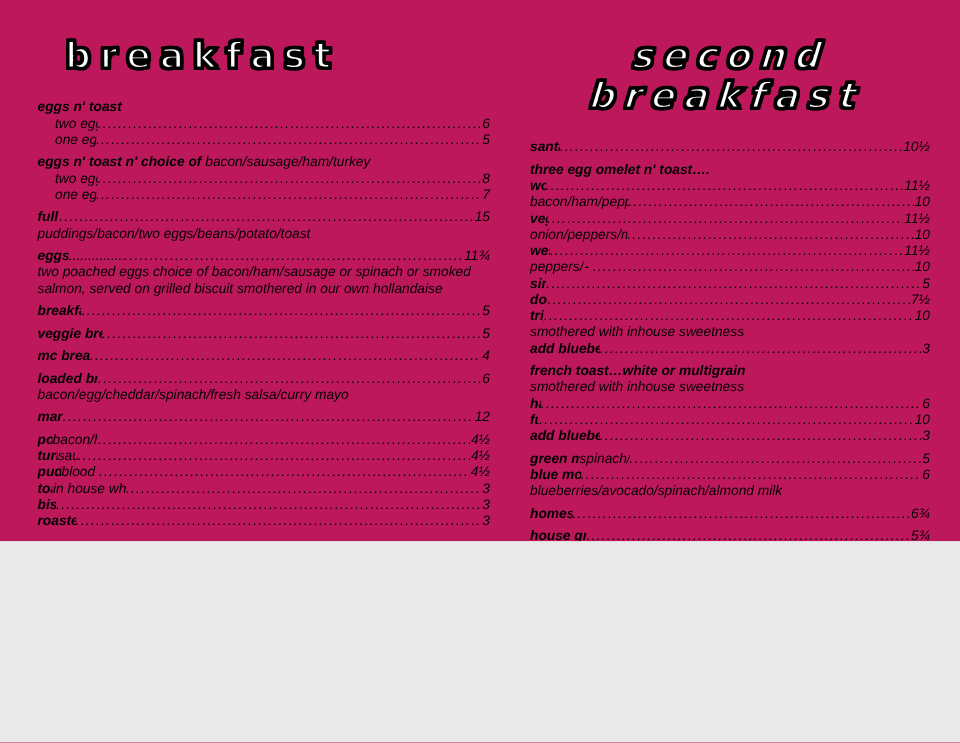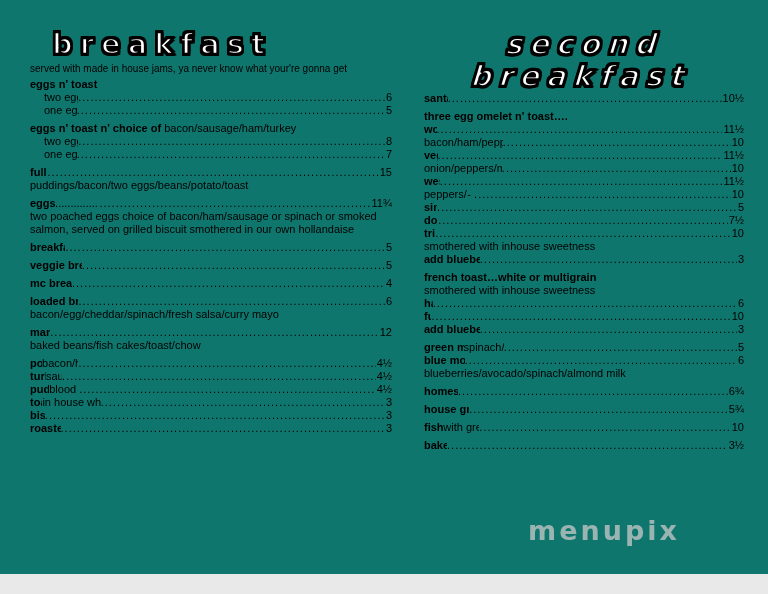--- a/index.html
+++ b/index.html
@@ -1,20 +1,20 @@
 <!DOCTYPE html>
 <html><head>
 <meta charset="utf-8">
 <style>
   * { margin:0; padding:0; box-sizing:border-box; }
   html,body { background:#e9e9e9; }
   .page {
     position:relative;
-    width:768px; height:574px;
-    background:#0f766e;
+    width:768px; height:433px;
+    background:#be185d;
     font-family:"Liberation Sans", sans-serif;
     color:#000;
     overflow:hidden;
     margin:0 auto;
   }
   .col { position:absolute; top:28px; }
   .col-left  { left:30px;  width:362px; }
   .col-right { left:424px; width:320px; }
 
   .menu-title {
@@ -35,21 +35,21 @@
   .title-left { padding-left:22px; }
   .title-right { text-align:center; font-style:italic; transform:skewX(-6deg); }
   .title-right .tline { display:block; }
 
   .subtitle {
     font-size:10px;
     line-height:13px;
     margin:2px 0 3px 0;
   }
 
-  .items { margin-top:0; }
+  .items { margin-top:20px;font-style:italic; }
   .line { font-size:11px; line-height:13px; }
   .line.dotted { display:flex; align-items:baseline; }
   .line.block  { display:block; }
   .line.gap    { margin-top:5px; }
   .line.indent { padding-left:14px; }
 
   .bname { font-weight:bold; white-space:pre-wrap; }
   .tname { white-space:pre-wrap; }
   .dotted .bname, .dotted .tname { white-space:nowrap; overflow:hidden; }
 
@@ -73,21 +73,20 @@
     pointer-events:none;
   }
 </style>
 </head>
 <body>
 
 <div class="page">
 
   <div class="col col-left">
     <div class="menu-title title-left">breakfast</div>
-    <div class="subtitle">served with made in house jams, ya never know what your're gonna get</div>
     <div class="items">
         <div class="line block"><span class="bname">eggs n' toast</span></div>
         <div class="line dotted indent">
           <span class="tname">two eggs any style</span>
           <span class="dots"></span>
           <span class="price">6</span>
         </div>
         <div class="line dotted indent">
           <span class="tname">one egg any style</span>
           <span class="dots"></span>
@@ -136,21 +135,20 @@
           <span class="bname">loaded breakfast sammy</span>
           <span class="dots"></span>
           <span class="price">6</span>
         </div>
         <div class="line block"><span class="tname">bacon/egg/cheddar/spinach/fresh salsa/curry mayo</span></div>
         <div class="line dotted gap">
           <span class="bname">maritimer</span>
           <span class="dots"></span>
           <span class="price">12</span>
         </div>
-        <div class="line block"><span class="tname">baked beans/fish cakes/toast/chow</span></div>
         <div class="line dotted gap">
           <span class="bname">pork...</span>
           <span class="tname">bacon/ham/sausage</span>
           <span class="dots"></span>
           <span class="price">4½</span>
         </div>
         <div class="line dotted">
           <span class="bname">turkey...</span>
           <span class="tname">sausage</span>
           <span class="dots"></span>

